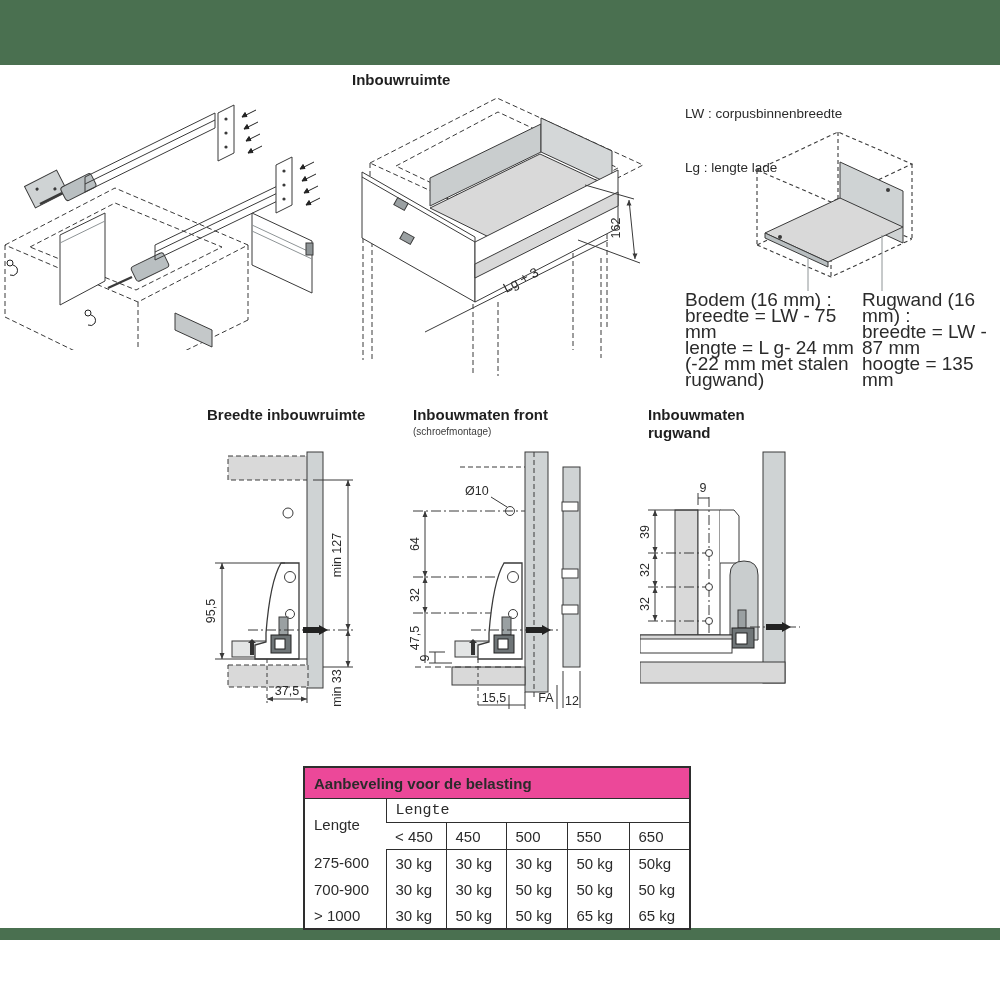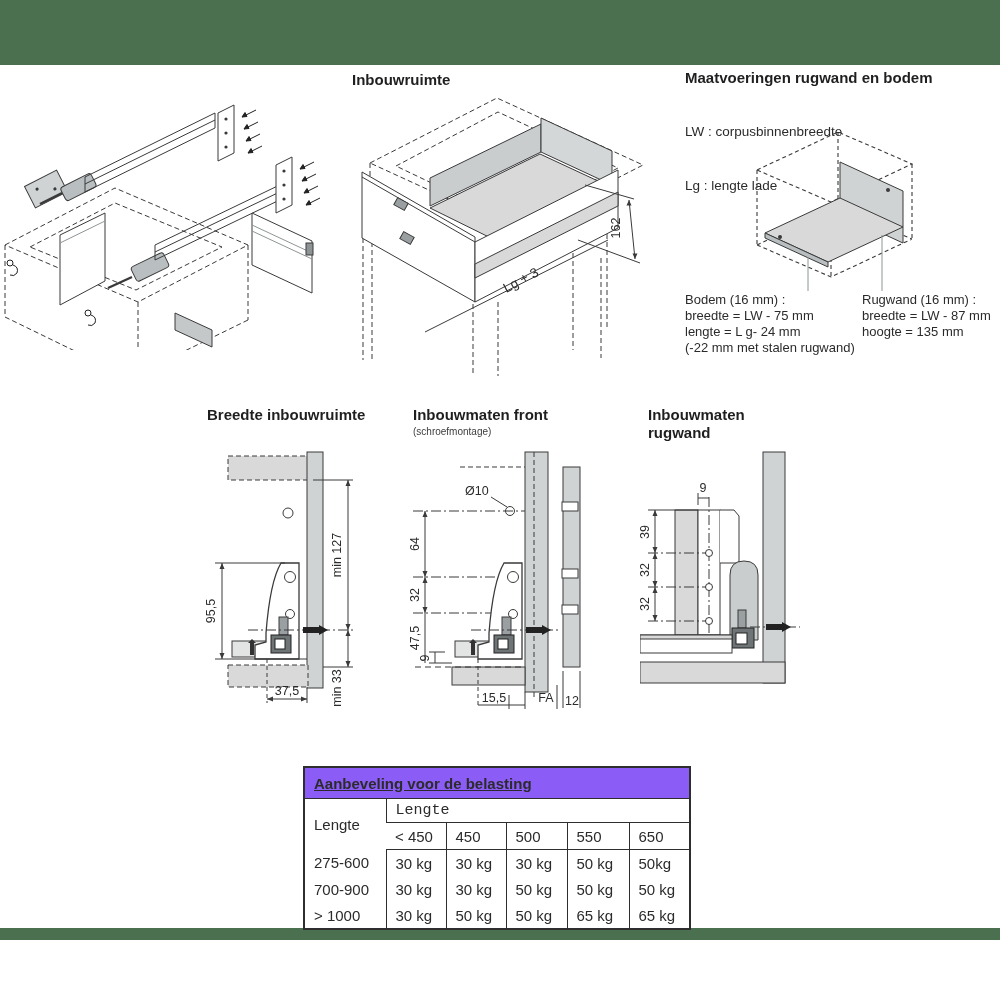--- a/index.html
+++ b/index.html
@@ -5,32 +5,32 @@
   html,body{margin:0;padding:0;background:#ffffff;}
   .page{position:relative;width:1000px;height:940px;background:#ffffff;overflow:hidden;
         font-family:"Liberation Sans",sans-serif;color:#2b2b2b;}
   .band{position:absolute;left:0;width:1000px;background:#4a7050;}
   .band.top{top:0;height:65px;}
   .band.bottom{top:928px;height:72px;}
   .abs{position:absolute;}
   .sec-title{font-size:15px;font-weight:bold;color:#1f1f1f;line-height:18px;}
   .sec-sub{font-size:10px;font-weight:normal;color:#3c3c3c;line-height:16px;}
   .legend{font-size:13.5px;color:#2b2b2b;line-height:18px;margin-top:36px;}
-  .note{font-size:13px;color:#2b2b2b;line-height:16px;}
+  .note{font-size:19px;color:#2b2b2b;line-height:16px;}
   svg{display:block;}
   svg text{font-family:"Liberation Sans",sans-serif;fill:#2b2b2b;}
   .dimtxt{font-size:12.5px;}
   
   table.load{border-collapse:collapse;width:386px;table-layout:fixed;
              font-size:15px;color:#2b2b2b;border:2px solid #2e2e2e;}
   table.load td{border-left:1.4px solid #2e2e2e;padding:3px 4px 3px 9px;
                 white-space:nowrap;overflow:hidden;}
   table.load td:first-child{border-left:none;}
-  table.load tr.titlerow td{background:#8b5cf6;font-weight:bold;
-                border-bottom:1.4px solid #2e2e2e;height:24px;text-decoration:underline;}
+  table.load tr.titlerow td{background:#ec4899;font-weight:bold;
+                border-bottom:1.4px solid #2e2e2e;height:24px;}
   table.load td.lengte{border-bottom:1.4px solid #2e2e2e;font-family:Liberation Mono, monospace;}
   table.load tr.subhead td{border-bottom:1.6px solid #2e2e2e;height:20px;}
   table.load tr.datarow td{height:20px;}
 </style>
 </head>
 <body>
 
 <div class="page">
 
   <div class="band top"></div>
@@ -157,21 +157,20 @@
       <line x1="274" y1="112" x2="280" y2="171"></line>
       <path d="M274,112 l-2.5,5.5 l5,0 z M280,171 l-2.5,-5.5 l5,0 z" fill="#3a3a3a" stroke="none"></path>
     </g>
     <text class="dimtxt" x="265" y="140" text-anchor="middle" transform="rotate(-90 265 140)">162</text>
 
     <line x1="70" y1="244" x2="253" y2="152" stroke="#3a3a3a"></line>
     <text x="168" y="196" text-anchor="middle" font-size="13.5" transform="rotate(-28 168 196)">Lg + 3</text>
   </svg>
 
   <div class="abs" style="left:685px;top:69px;width:300px">
-    <div class="sec-title">Maatvoeringen rugwand en bodem</div>
     <div class="legend">LW : corpusbinnenbreedte</div>
     <div class="legend">Lg : lengte lade</div>
   </div>
 
   <svg class="abs" style="left:740px;top:125px" width="190" height="170" viewBox="0 0 190 170">
     <g stroke="#3a3a3a" fill="none" stroke-width="1.1" stroke-dasharray="4 3">
       <path d="M17,45 L98,7 L172,39 L91,77 Z"></path>
       <path d="M17,45 V120 M91,77 V152 M172,39 V114 M98,7 V82"></path>
       <path d="M17,120 L91,152 L172,114 M17,120 L98,82 L172,114"></path>
     </g>

